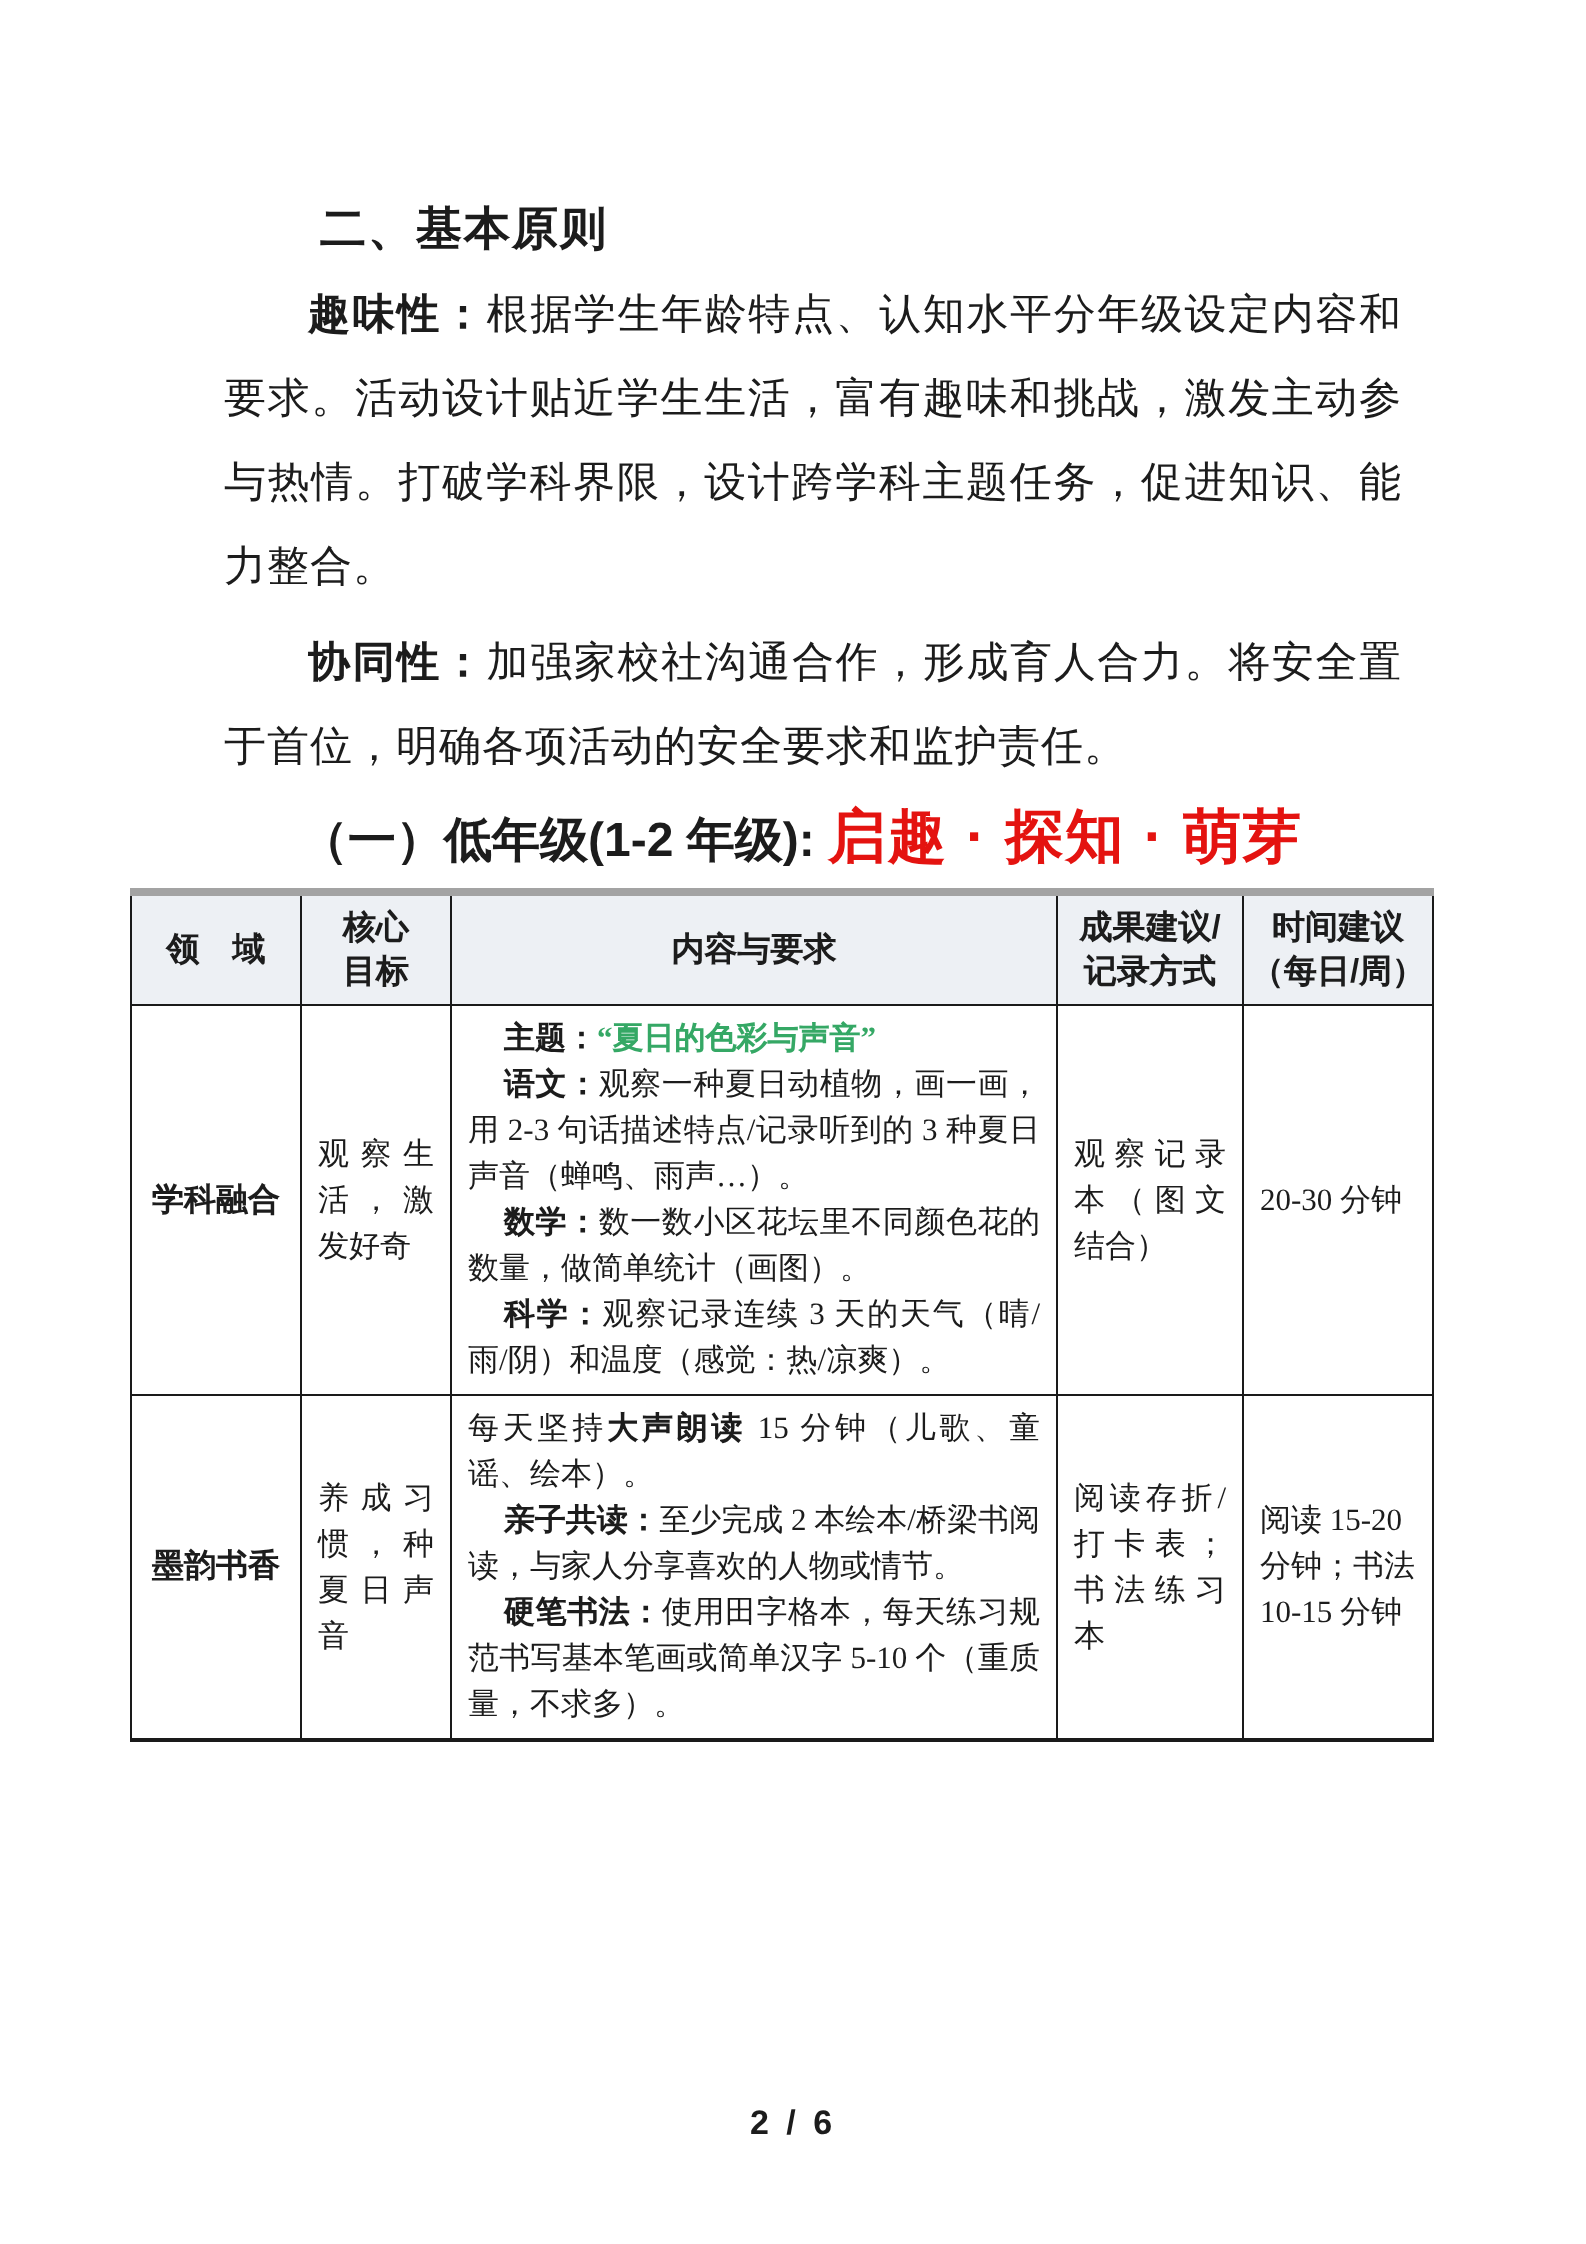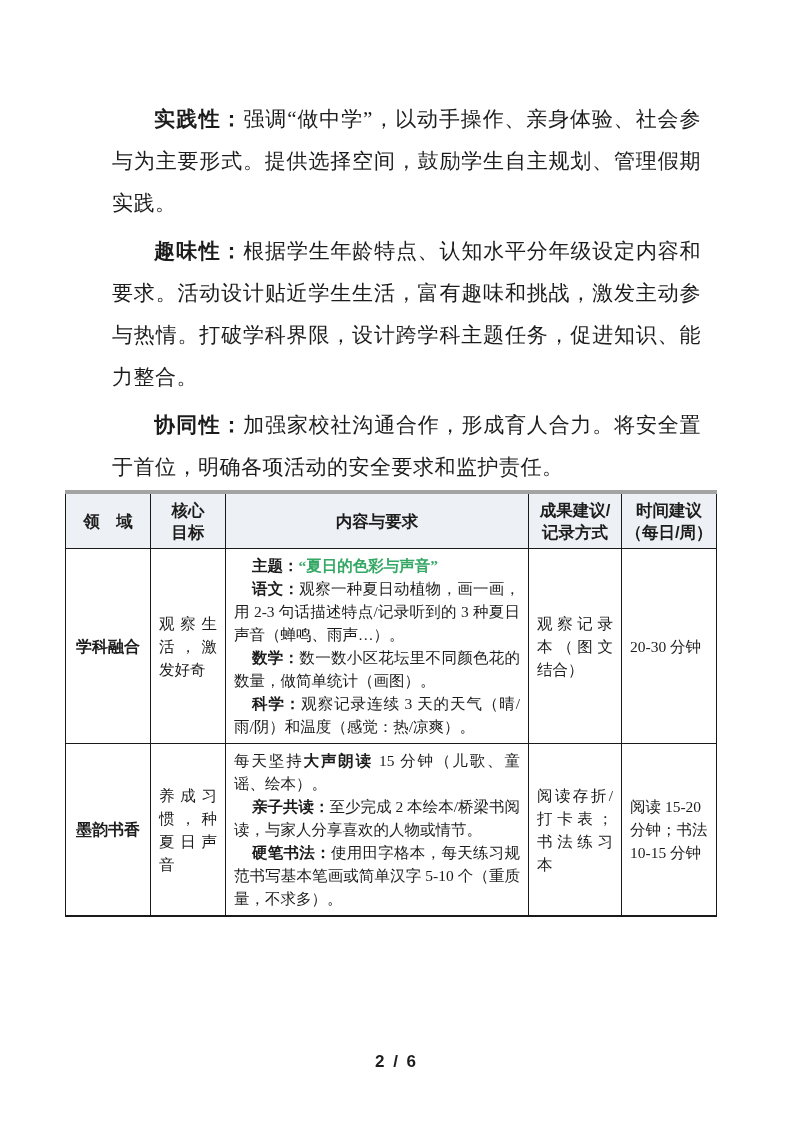--- a/index.html
+++ b/index.html
@@ -105,28 +105,29 @@
     font-weight: bold;
     letter-spacing: 2px;
     margin-top: 40px;
   }
 </style>
 </head>
 <body>
 
 <div class="page">
 
+  <div class="h2">二、基本原则</div>
 
-  <p class="para"><b>实践性：</b><span>强调“做中学”，以动手操作、亲身体验、社会参与为主要形式。提供选择空间，鼓励学生自主规划、管理假期实践。</span></p>
 
   <p class="para"><b>趣味性：</b><span>根据学生年龄特点、认知水平分年级设定内容和要求。活动设计贴近学生生活，富有趣味和挑战，激发主动参与热情。打破学科界限，设计跨学科主题任务，促进知识、能力整合。</span></p>
 
   <p class="para"><b>协同性：</b><span>加强家校社沟通合作，形成育人合力。将安全置于首位，明确各项活动的安全要求和监护责任。</span></p>
 
 
+  <div class="h3"><span>（一）低年级(1-2 年级): </span><span class="motto">启趣 · 探知 · 萌芽</span></div>
 
   <table class="grid">
     <colgroup>
         <col class="c1">
         <col class="c2">
         <col class="c3">
         <col class="c4">
         <col class="c5">
       </colgroup>
     <thead>

